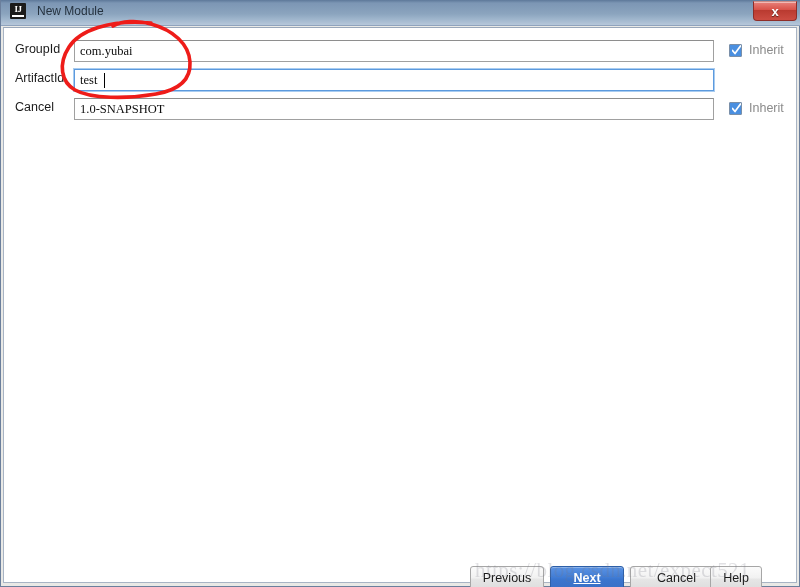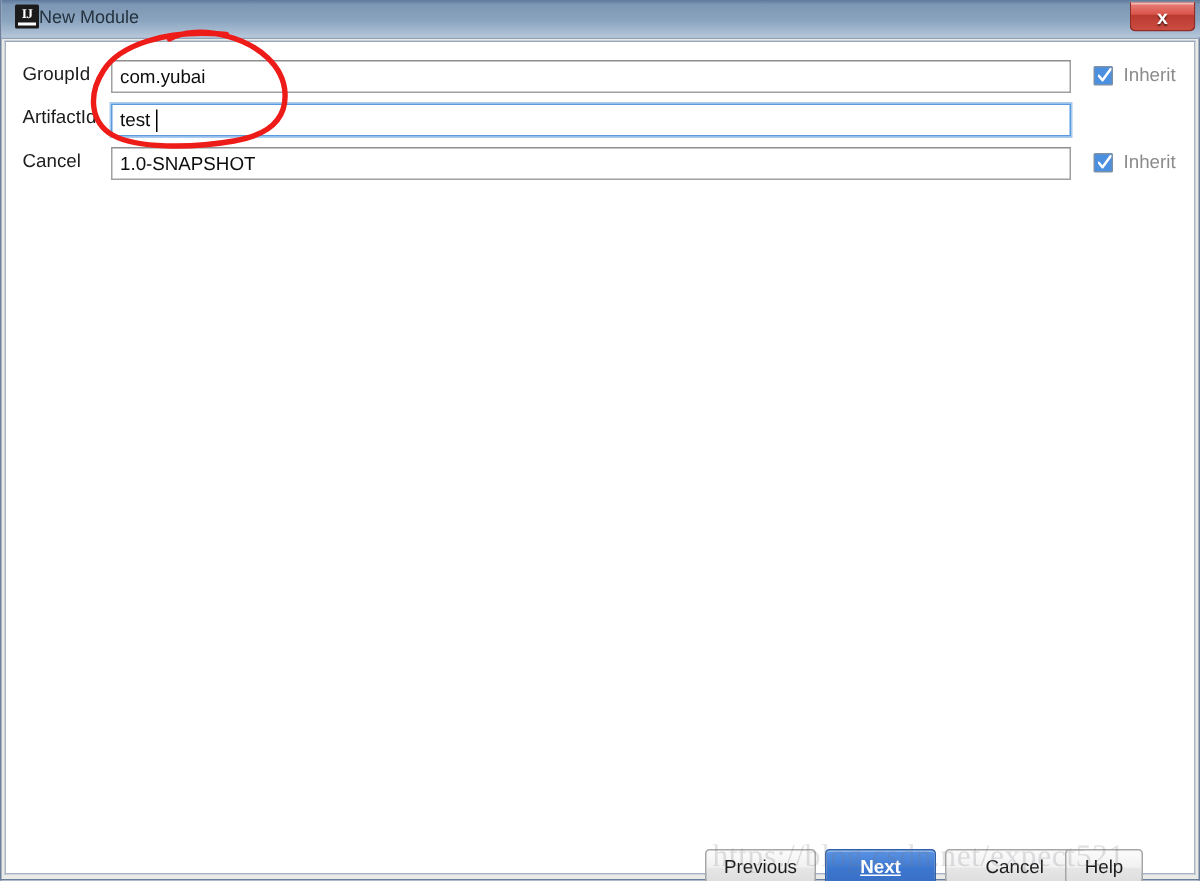--- a/index.html
+++ b/index.html
@@ -34,21 +34,21 @@
     height: 26px;
     box-sizing: border-box;
     background: linear-gradient(to bottom, #5d7899 0%, #7c96b4 12%, #8ba4be 55%, #9db4cb 75%, #b6c7da 100%);
     border-bottom: 1px solid #8fa3bd;
   }
   .title-inner {
     position: absolute;
     left: 9px; top: 3px;
     display: flex;
     align-items: center;
-    gap: 0;
+    gap: 11px;
   }
   .app-icon {
     width: 16px; height: 16px;
     position: relative;
     background: #1b1b1b;
     border-radius: 1px;
     display: inline-block;
   }
   .app-icon .ij {
     position: absolute;
@@ -136,21 +136,21 @@
 
   .field-input {
     position: absolute;
     left: 70px;
     width: 640px;
     height: 22px;
     box-sizing: border-box;
     background: #ffffff;
     border: 1px solid #a0a0a0;
     border-top-color: #8e8e8e;
-    font-family: Liberation Sans, sans-serif;
+    font-family: Liberation Serif, serif;
     font-size: 12.5px;
     color: #0d0d0d;
     padding: 0 5px;
     line-height: 20px;
     outline: none;
   }
   .field-input.focused {
     border: 1px solid #5c9ade;
     box-shadow: 0 0 0 1px #a9ccf0;
   }

